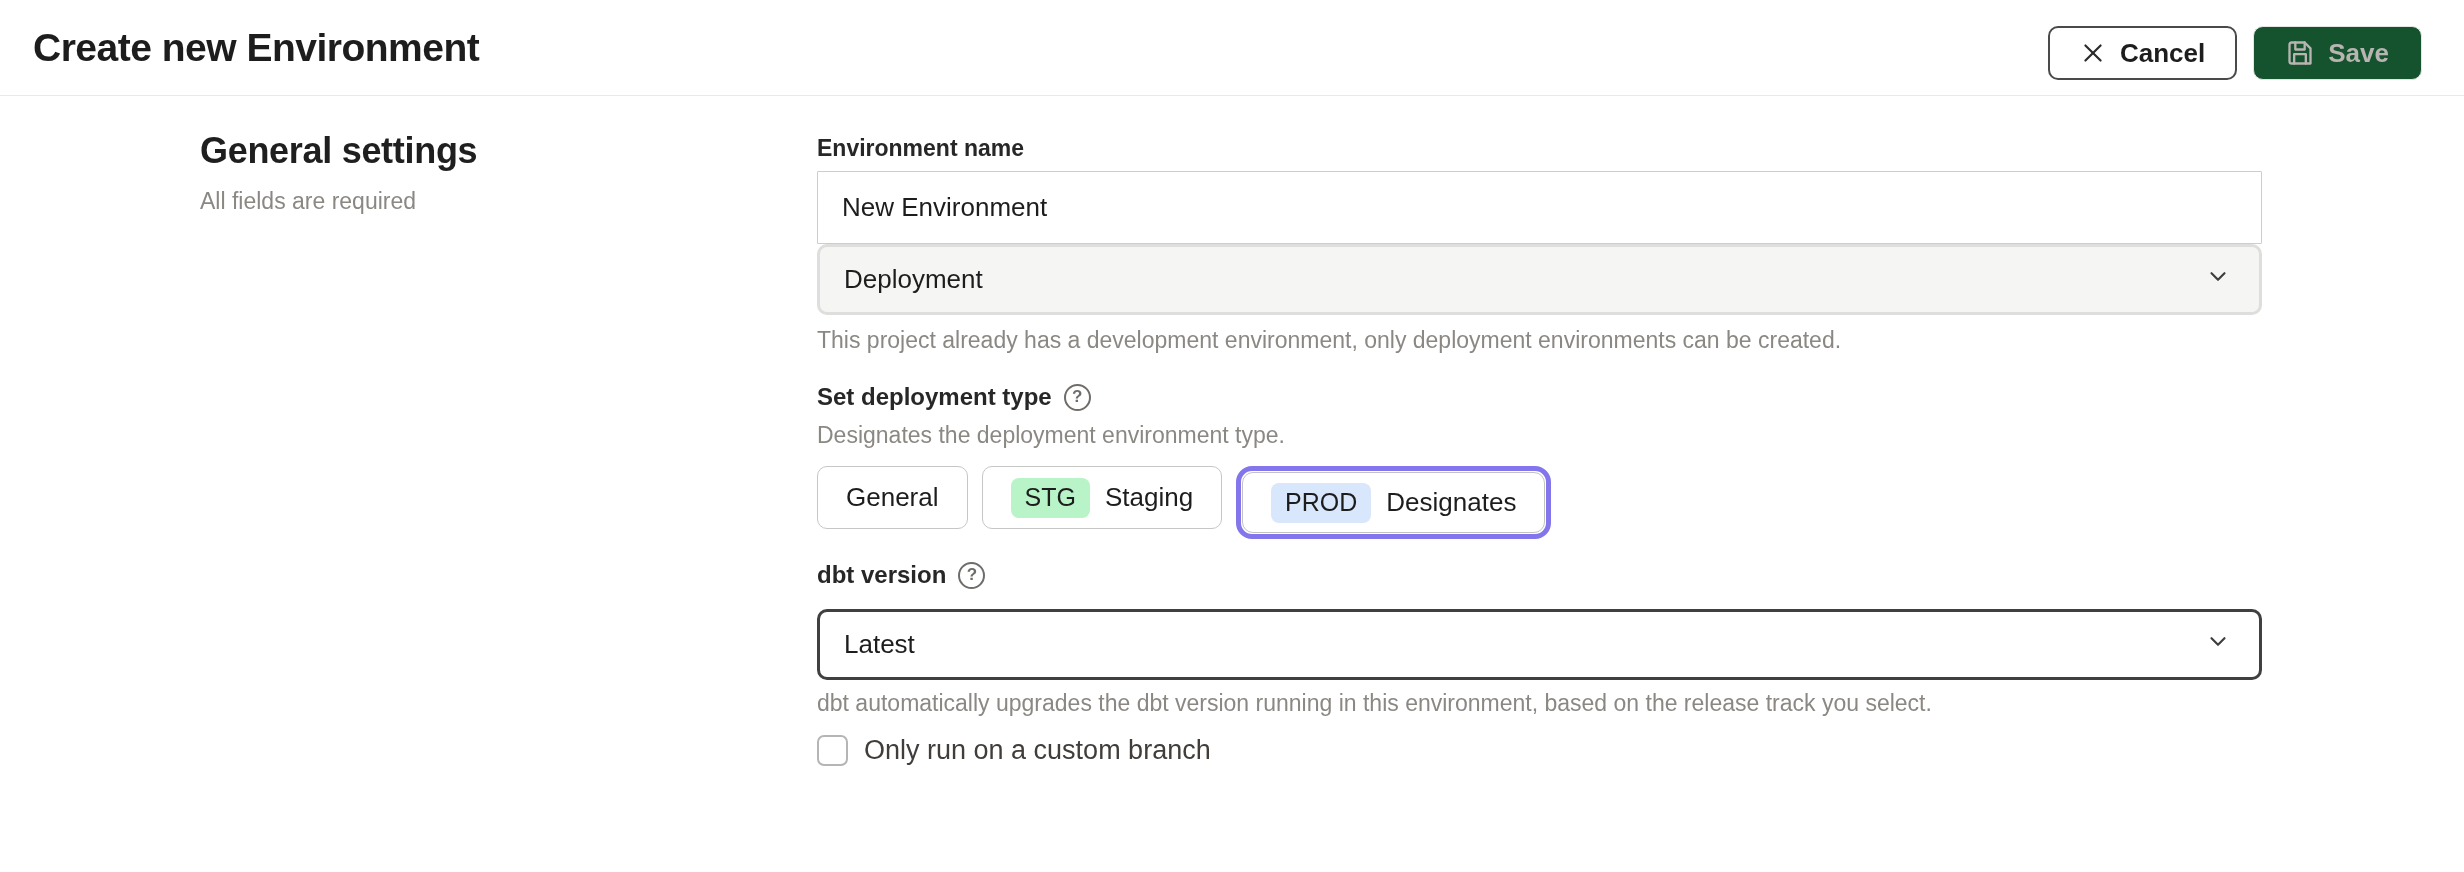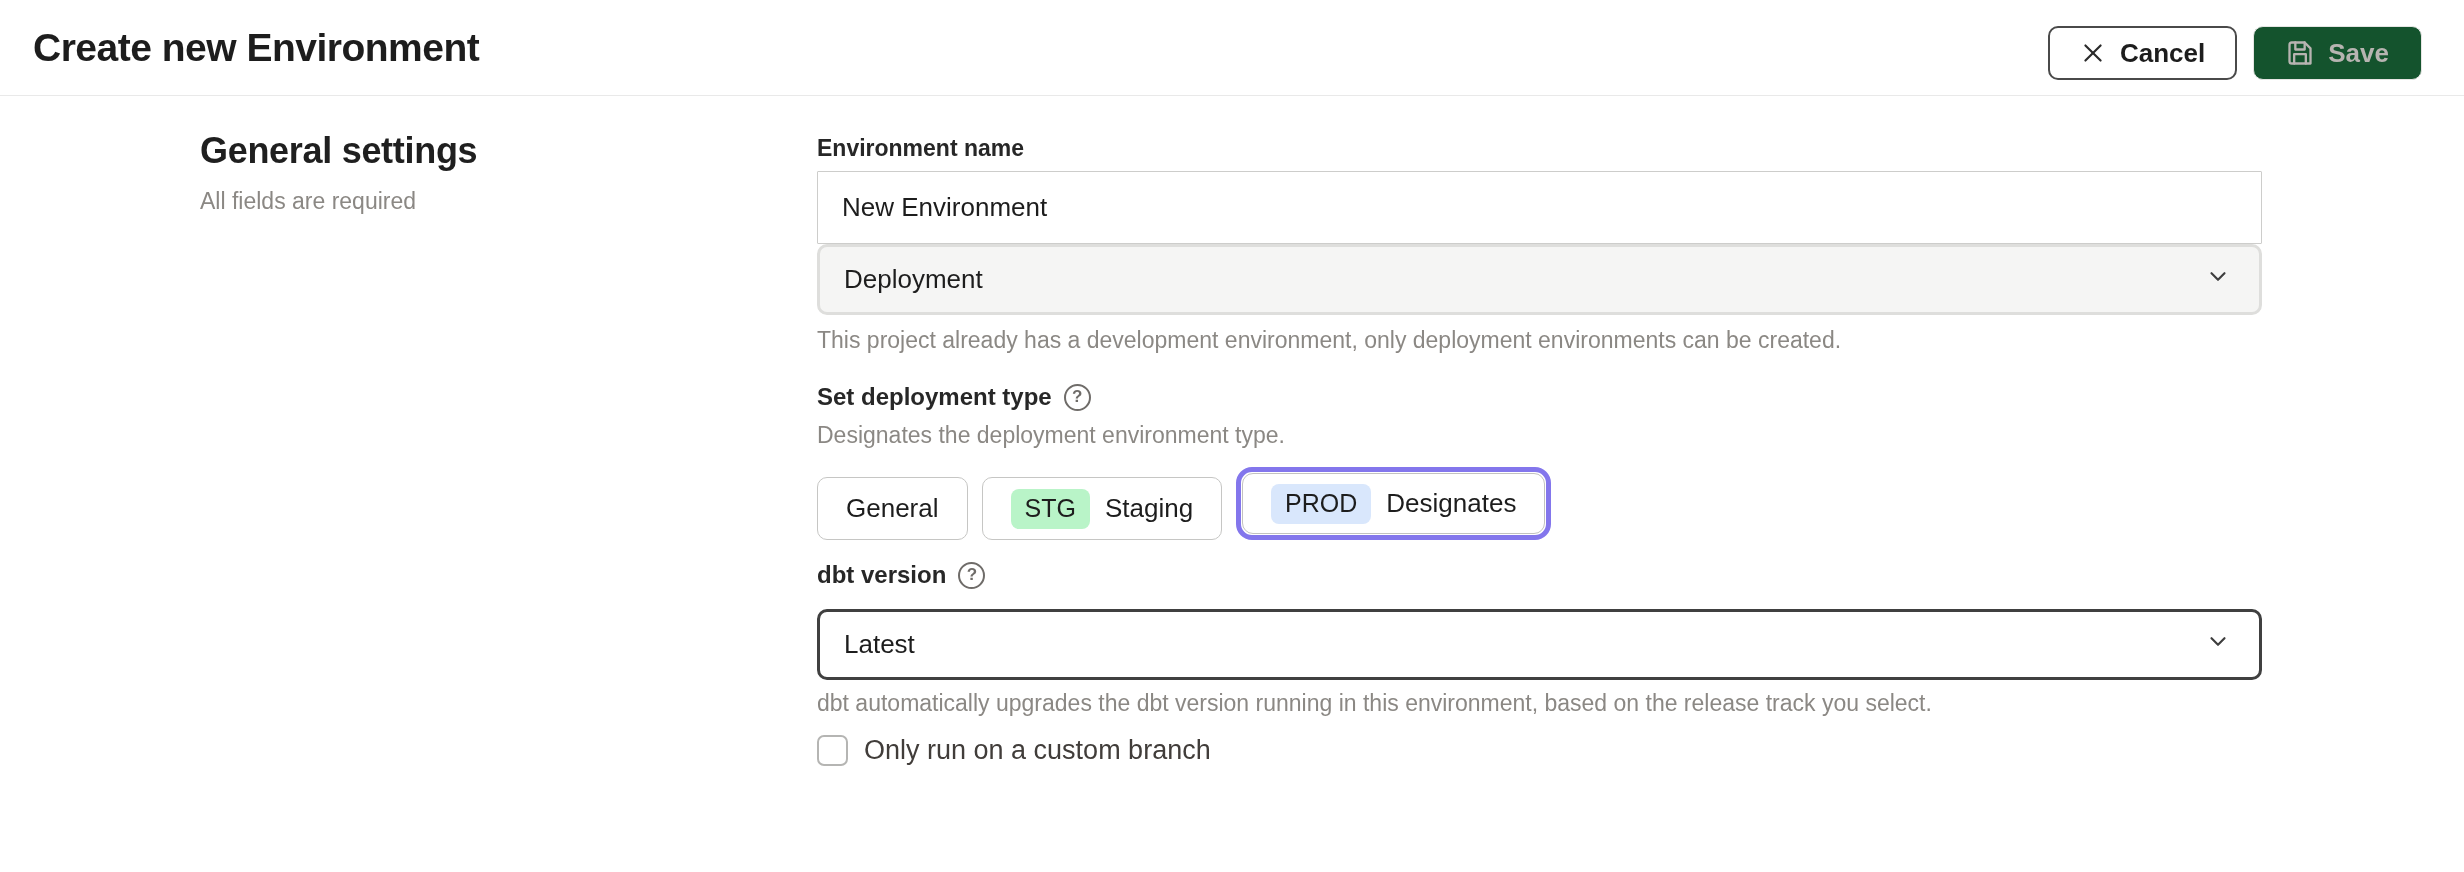--- a/index.html
+++ b/index.html
@@ -36,21 +36,21 @@
   .select .chevron { position: absolute; right: 28px; top: 50%; transform: translateY(-50%); }
   .helper-text { margin-top: 11px; font-size: 23px; color: #8b8884; line-height: 28px; }
   .group-heading { display: flex; align-items: center; gap: 12px; font-size: 24px; font-weight: 700;
     color: #272727; line-height: 30px; }
   .help-icon { display: inline-flex; align-items: center; justify-content: center;
     width: 27px; height: 27px; border: 2px solid #6f6c69; border-radius: 50%;
     font-size: 17px; font-weight: 600; color: #6f6c69; cursor: pointer; }
   .sub-text { margin-top: 9px; font-size: 23px; color: #8b8884; line-height: 28px; }
 
   
-  .deploy-row { display: flex; align-items: flex-end; gap: 14px; margin-top: 17px; height: 74px; }
+  .deploy-row { display: flex; align-items: flex-start; gap: 14px; margin-top: 17px; height: 74px; }
   .deploy-btn { display: inline-flex; align-items: center; height: 63px; background: #fff;
     border: 1px solid #c6c6c4; border-radius: 10px; padding: 0 28px; font-size: 26px;
     color: #1d1d1d; cursor: pointer; white-space: nowrap; }
   .deploy-btn .badge { display: inline-flex; align-items: center; height: 40px; padding: 0 14px;
     border-radius: 8px; font-size: 25px; color: #1d1d1d; margin-right: 15px; }
   .badge-stg { background: #b9f4c8; }
   .badge-prod { background: #d9e7fc; }
   .deploy-selected-ring { border: 5px solid #8376ec; border-radius: 16px; padding: 1px; background: #fff; }
   .deploy-selected-ring .deploy-btn { height: 61px; border-radius: 11px; border-color: #c2c2c0; }
 

